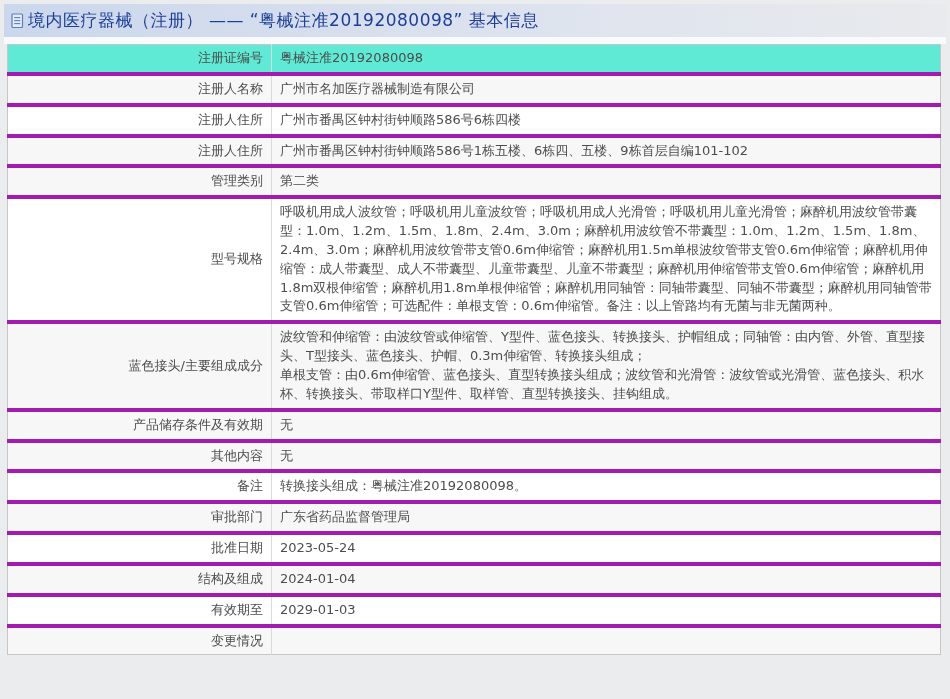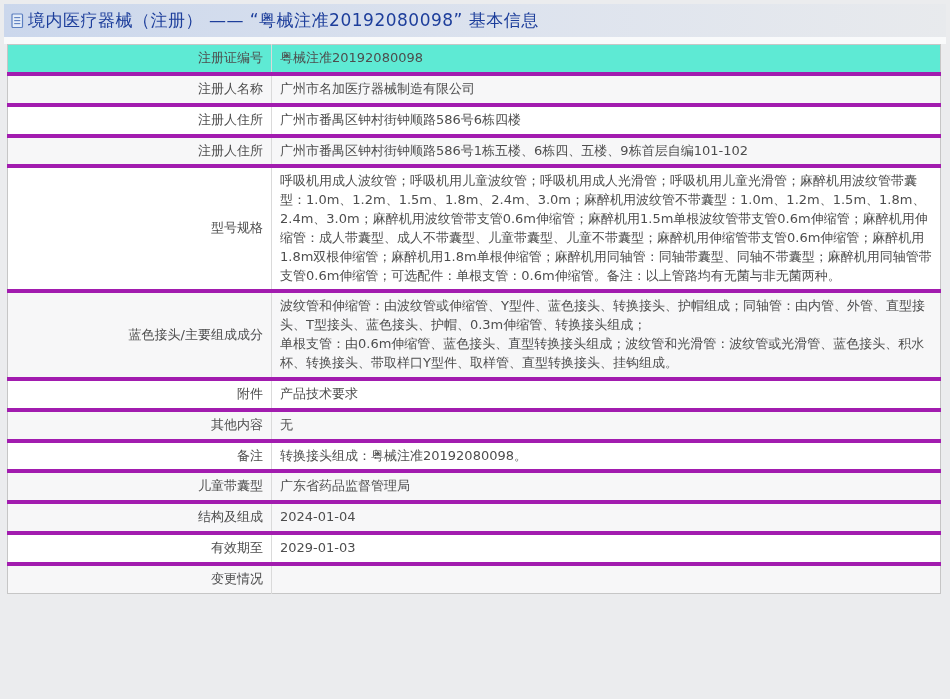--- a/index.html
+++ b/index.html
@@ -98,44 +98,52 @@
     <td class="value-cell">广州市名加医疗器械制造有限公司</td>
   </tr>
         <tr class="odd">
     <td class="label-cell"><span>注册人住所</span></td>
     <td class="value-cell">广州市番禺区钟村街钟顺路586号6栋四楼</td>
   </tr>
         <tr class="even">
     <td class="label-cell"><span>注册人住所</span></td>
     <td class="value-cell">广州市番禺区钟村街钟顺路586号1栋五楼、6栋四、五楼、9栋首层自编101-102</td>
   </tr>
+        <tr class="even">
+    <td class="label-cell"><span>管理类别</span></td>
+    <td class="value-cell">第二类</td>
+  </tr>
         <tr class="odd">
     <td class="label-cell"><span>型号规格</span></td>
     <td class="value-cell">呼吸机用成人波纹管；呼吸机用儿童波纹管；呼吸机用成人光滑管；呼吸机用儿童光滑管；麻醉机用波纹管带囊型：1.0m、1.2m、1.5m、1.8m、2.4m、3.0m；麻醉机用波纹管不带囊型：1.0m、1.2m、1.5m、1.8m、2.4m、3.0m；麻醉机用波纹管带支管0.6m伸缩管；麻醉机用1.5m单根波纹管带支管0.6m伸缩管；麻醉机用伸缩管：成人带囊型、成人不带囊型、儿童带囊型、儿童不带囊型；麻醉机用伸缩管带支管0.6m伸缩管；麻醉机用1.8m双根伸缩管；麻醉机用1.8m单根伸缩管；麻醉机用同轴管：同轴带囊型、同轴不带囊型；麻醉机用同轴管带支管0.6m伸缩管；可选配件：单根支管：0.6m伸缩管。备注：以上管路均有无菌与非无菌两种。</td>
   </tr>
         <tr class="even">
     <td class="label-cell"><span>蓝色接头/主要组成成分</span></td>
     <td class="value-cell">波纹管和伸缩管：由波纹管或伸缩管、Y型件、蓝色接头、转换接头、护帽组成；同轴管：由内管、外管、直型接头、T型接头、蓝色接头、护帽、0.3m伸缩管、转换接头组成；
 单根支管：由0.6m伸缩管、蓝色接头、直型转换接头组成；波纹管和光滑管：波纹管或光滑管、蓝色接头、积水杯、转换接头、带取样口Y型件、取样管、直型转换接头、挂钩组成。</td>
   </tr>
-        <tr class="odd">
-    <td class="label-cell"><span>附件</span></td>
-    <td class="value-cell">产品技术要求</td>
+        <tr class="even">
+    <td class="label-cell"><span>产品储存条件及有效期</span></td>
+    <td class="value-cell">无</td>
   </tr>
         <tr class="even">
     <td class="label-cell"><span>其他内容</span></td>
     <td class="value-cell">无</td>
   </tr>
         <tr class="odd">
     <td class="label-cell"><span>备注</span></td>
     <td class="value-cell">转换接头组成：粤械注准20192080098。</td>
   </tr>
         <tr class="even">
-    <td class="label-cell"><span>儿童带囊型</span></td>
+    <td class="label-cell"><span>审批部门</span></td>
     <td class="value-cell">广东省药品监督管理局</td>
+  </tr>
+        <tr class="odd">
+    <td class="label-cell"><span>批准日期</span></td>
+    <td class="value-cell">2023-05-24</td>
   </tr>
         <tr class="even">
     <td class="label-cell"><span>结构及组成</span></td>
     <td class="value-cell">2024-01-04</td>
   </tr>
         <tr class="odd">
     <td class="label-cell"><span>有效期至</span></td>
     <td class="value-cell">2029-01-03</td>
   </tr>
         <tr class="even">

